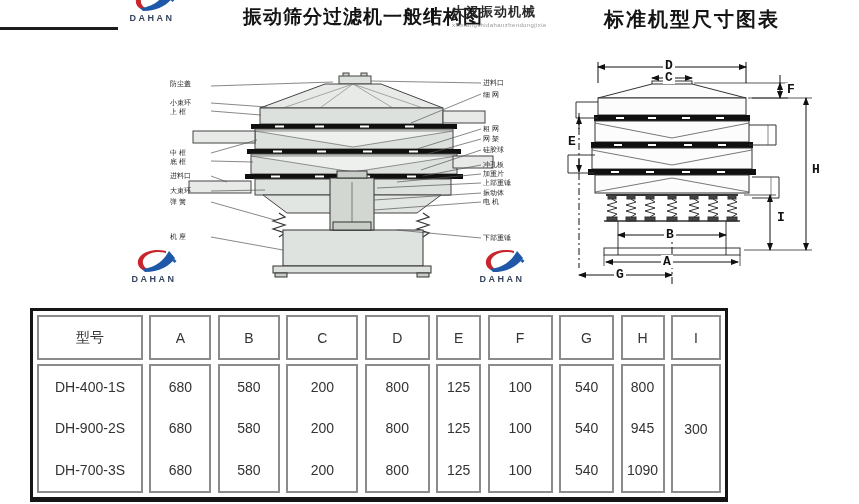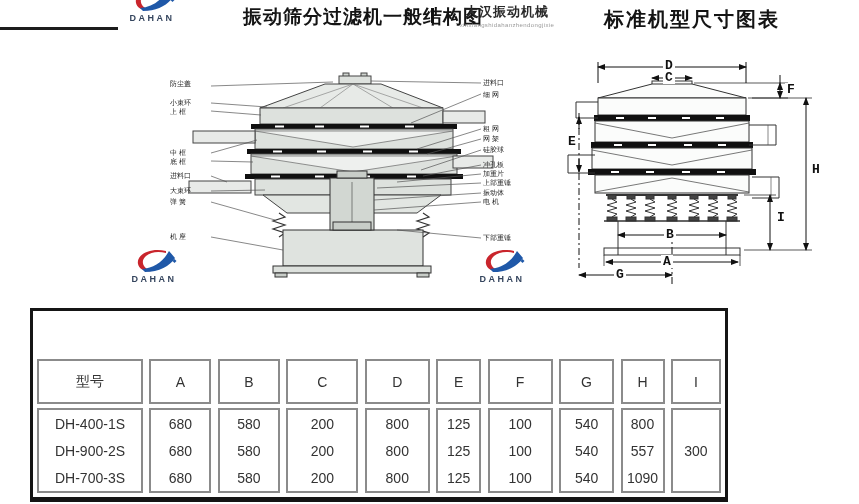--- a/index.html
+++ b/index.html
@@ -1,17 +1,17 @@
 <!DOCTYPE html>
 <html><head>
 <meta charset="utf-8">
 <style>
   html,body{margin:0;padding:0;}
   body{font-family:"Liberation Sans",sans-serif;background:#fff;}
-  #page{position:relative;width:859px;height:504px;background:#fff;overflow:hidden;text-align:center;}
+  #page{position:relative;width:859px;height:504px;background:#fff;overflow:hidden;}
 
   
   .top-edge-line{position:absolute;left:0;top:27px;width:118px;height:3px;background:#1c1c1c;}
   .title-structure{position:absolute;left:243px;top:4px;font-size:19px;font-weight:bold;color:#141414;letter-spacing:1px;white-space:nowrap;}
   .title-dimensions{position:absolute;left:604px;top:6px;font-size:20px;font-weight:bold;color:#141414;letter-spacing:2px;white-space:nowrap;}
   .header-divider{position:absolute;left:431px;top:8px;width:3px;height:15px;background:#111;}
   .brand{position:absolute;left:452px;top:3px;width:110px;}
   .brand-name{font-size:13px;font-weight:bold;color:#2a2a2a;letter-spacing:1px;}
   .brand-pinyin{font-size:6px;color:#999;margin-top:1px;letter-spacing:.4px;}
 
@@ -28,21 +28,21 @@
   .sd-label{position:absolute;font-size:7px;color:#1f1f1f;white-space:nowrap;line-height:1;}
   .sd-l{left:5px;}
   .sd-r{left:318px;}
 
   .dimension-diagram{position:absolute;left:548px;top:55px;width:311px;height:240px;}
   .dimension-diagram svg{position:absolute;left:0;top:0;}
   .dim-label{position:absolute;font-family:"Liberation Mono",monospace;font-size:13px;font-weight:bold;color:#111;background:#fff;line-height:1;padding:0 2px;}
 
   
   .spec-table{position:absolute;left:30px;top:308px;width:698px;height:194px;border:3px solid #151515;border-bottom-width:5px;box-sizing:border-box;background:#fff;display:flex;justify-content:space-between;padding:4px;}
-  .spec-col{display:flex;flex-direction:column;gap:4px;margin-top:44px;}
+  .spec-col{display:flex;flex-direction:column;gap:4px;}
   .spec-cell{border:2px solid #8b8b8b;box-sizing:border-box;background:#fff;color:#333;}
   .spec-head{height:45px;display:flex;align-items:center;justify-content:center;font-size:14px;}
   .spec-body{flex:1;display:flex;flex-direction:column;justify-content:space-around;align-items:center;font-size:14px;}
   .spec-body.single{justify-content:center;}
   .spec-col:nth-child(1){width:106px;}
   .spec-col:nth-child(2){width:62px;}
   .spec-col:nth-child(3){width:62px;}
   .spec-col:nth-child(4){width:72px;}
   .spec-col:nth-child(5){width:65px;}
   .spec-col:nth-child(6){width:45px;}
@@ -400,21 +400,21 @@
       <div class="spec-cell spec-body">
         <span>540</span>
         <span>540</span>
         <span>540</span>
       </div>
     </div>
     <div class="spec-col">
       <div class="spec-cell spec-head">H</div>
       <div class="spec-cell spec-body">
         <span>800</span>
-        <span>557</span>
+        <span>945</span>
         <span>1090</span>
       </div>
     </div>
     <div class="spec-col">
       <div class="spec-cell spec-head">I</div>
       <div class="spec-cell spec-body single">
         <span>300</span>
       </div>
     </div>
   </div>

